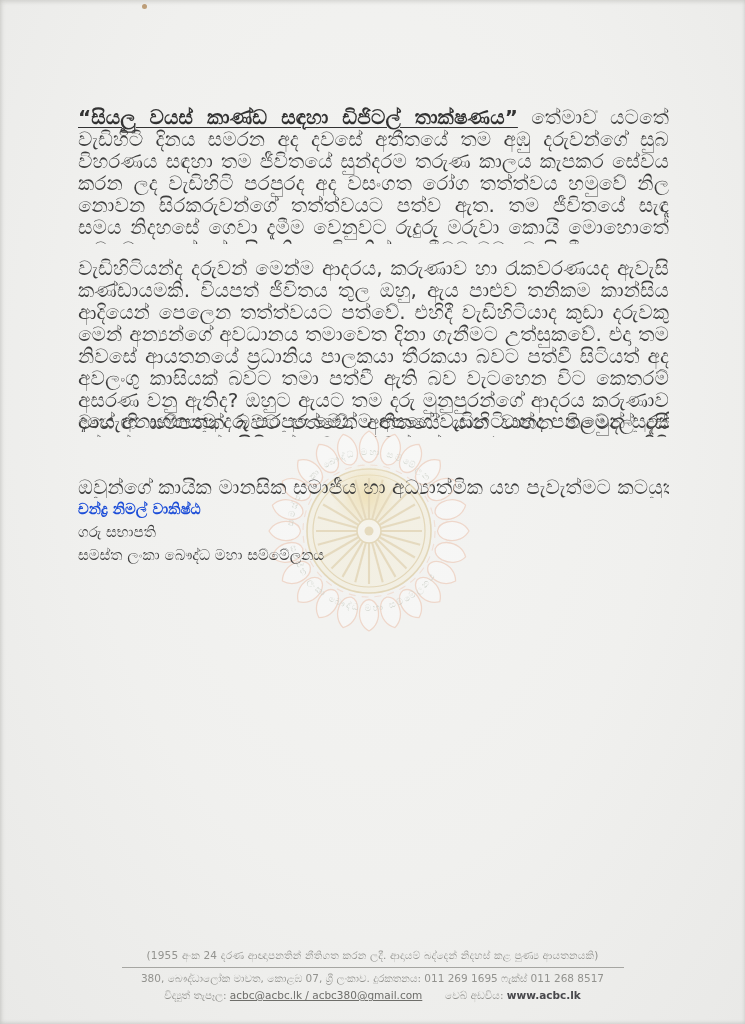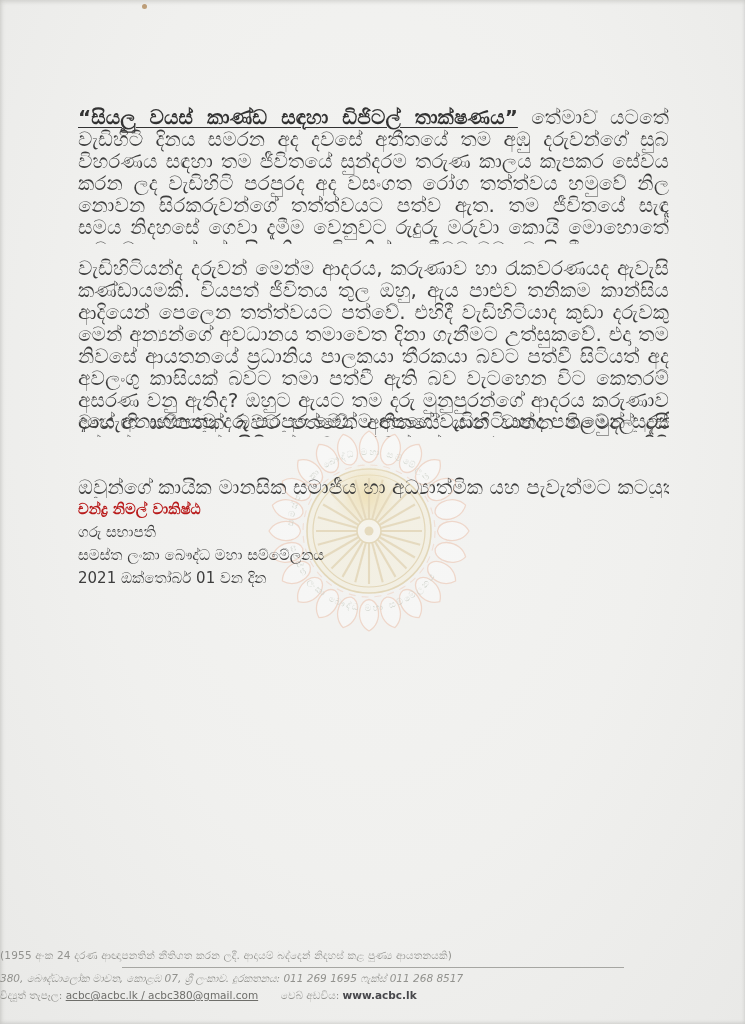--- a/index.html
+++ b/index.html
@@ -30,27 +30,27 @@
     letter-spacing:.1px;
   }
   .p1{top:106px;max-height:138px;}
   .p2{top:257px;max-height:180px;}
   .p3{top:410px;max-height:26px;text-align:left;white-space:nowrap;}
   .p4{top:476px;max-height:26px;text-align:left;white-space:nowrap;}
   .heading{font-weight:700;color:#333;text-decoration:underline;text-decoration-thickness:1.2px;text-underline-offset:3px;}
 
   .signature{position:absolute;left:78px;top:498px;width:400px;z-index:1;color:#3d3d3d;
     font-size:15px;line-height:23px;overflow:hidden;max-height:96px;}
-  .sig-name{font-weight:700;color:#b91c1c;}
+  .sig-name{font-weight:700;color:#1d4ed8;}
 
   
-  .footer{position:absolute;left:0;right:0;z-index:1;color:#92928e;}
+  .footer{position:absolute;left:0;right:0;z-index:1;text-align:center;color:#92928e;}
   .f-line1{top:949px;position:absolute;left:0;right:0;font-size:10.5px;letter-spacing:.2px;}
   .f-rule{position:absolute;left:122px;top:967px;width:502px;border-top:1.4px solid #a6a6a2;}
-  .f-line2{top:972px;position:absolute;left:0;right:0;font-size:10.5px;font-style:italic;}
+  .f-line2{top:972px;position:absolute;left:0;right:0;font-size:10.5px;}
   .f-line3{top:989px;position:absolute;left:0;right:0;font-size:10.5px;}
   .f-dark{color:#6e6e6a;text-decoration:underline;}
   .f-bold{color:#48484c;font-weight:700;}
   .f-gap{display:inline-block;width:16px;}
 </style>
 </head>
 <body>
 
 <div class="page">
 
@@ -138,21 +138,20 @@
   </div>
 
   <div class="para p4">
     <span>ඔවුන්ගේ කායික මානසික සමාජීය හා අධ්‍යාත්මික යහ පැවැත්මට කටයුතු කරමු.</span>
   </div>
 
   <div class="signature">
     <div class="sig-name">චන්ද්‍ර නිමල් වාකිෂ්ඨ</div>
     <div>ගරු සභාපති</div>
     <div>සමස්ත ලංකා බෞද්ධ මහා සම්මේලනය</div>
-    <div>2021 ඔක්තෝබර් 01 වන දින</div>
   </div>
 
   <div class="footer f-line1">(1955 අංක 24 දරණ ආඥාපනතින් නීතිගත කරන ලදී. ආදායම් බද්දෙන් නිදහස් කළ පුණ්‍ය ආයතනයකි)</div>
   <div class="f-rule"></div>
   <div class="footer f-line2">380, බෞද්ධාලෝක මාවත, කොළඹ 07, ශ්‍රී ලංකාව. දුරකතනය: 011 269 1695 ෆැක්ස් 011 268 8517</div>
   <div class="footer f-line3">
     <span>විද්‍යුත් තැපෑල:</span>
     <span class="f-dark">acbc@acbc.lk / acbc380@gmail.com</span>
     <span class="f-gap"></span>
     <span>වෙබ් අඩවිය:</span>

